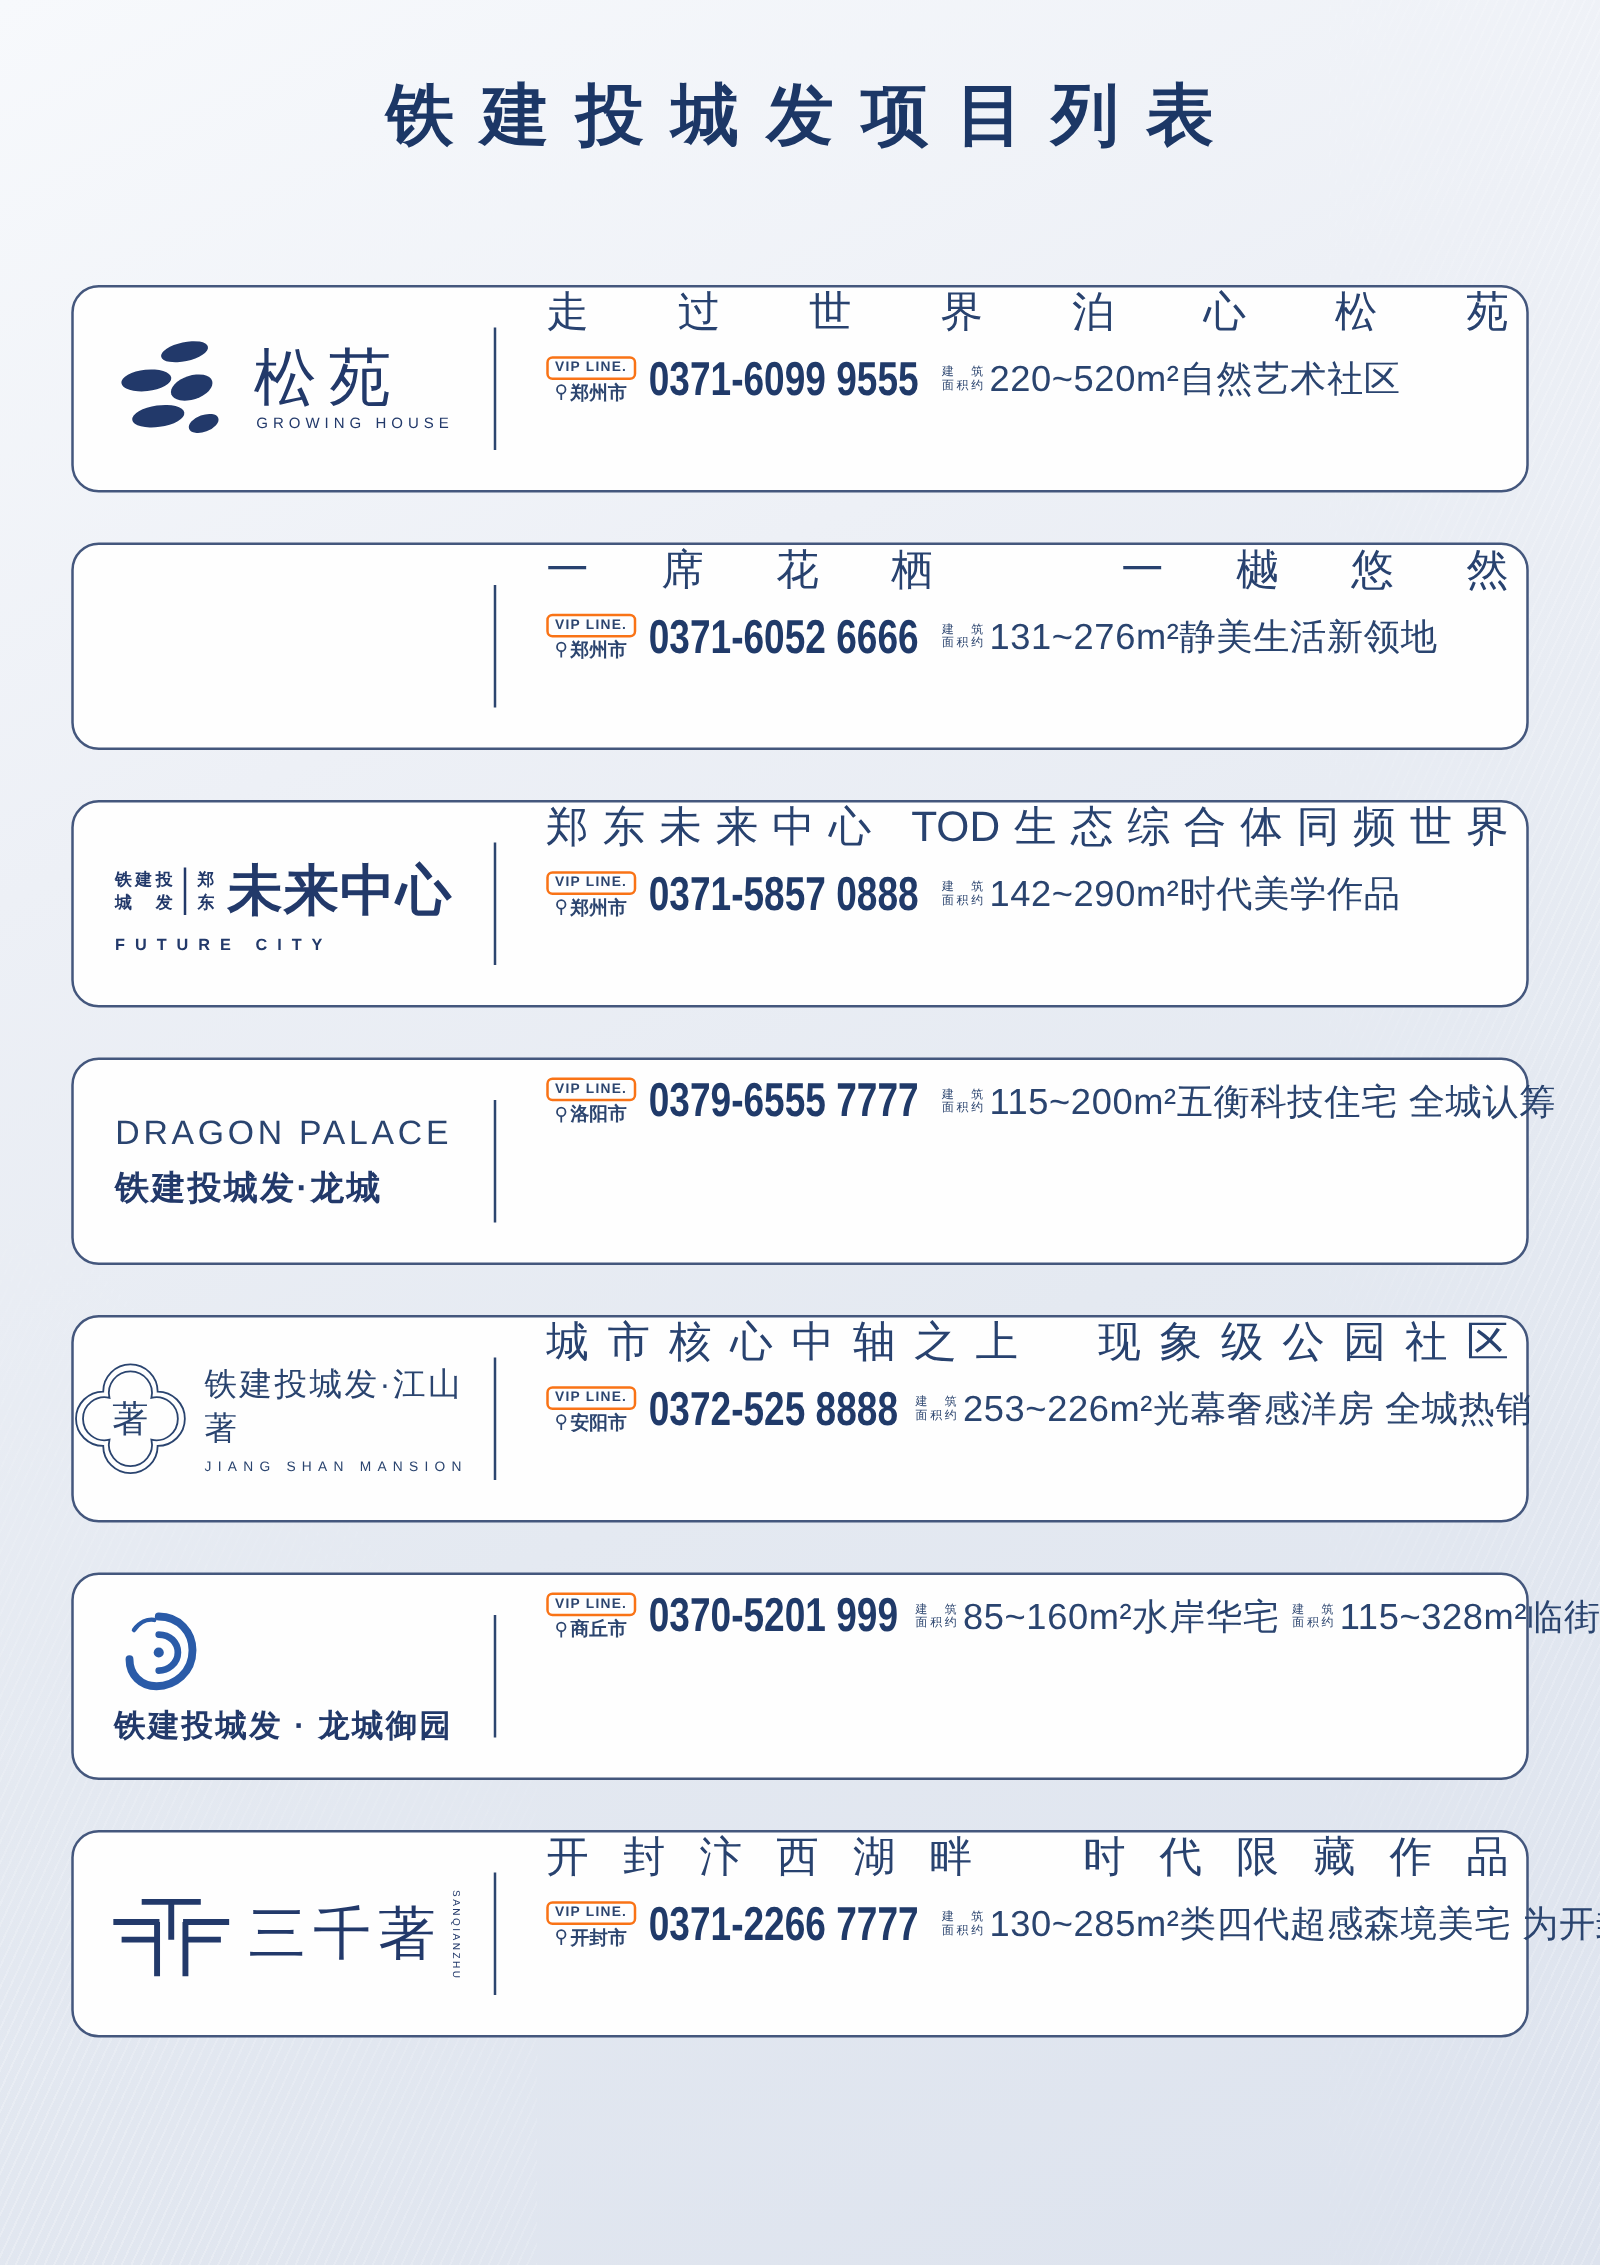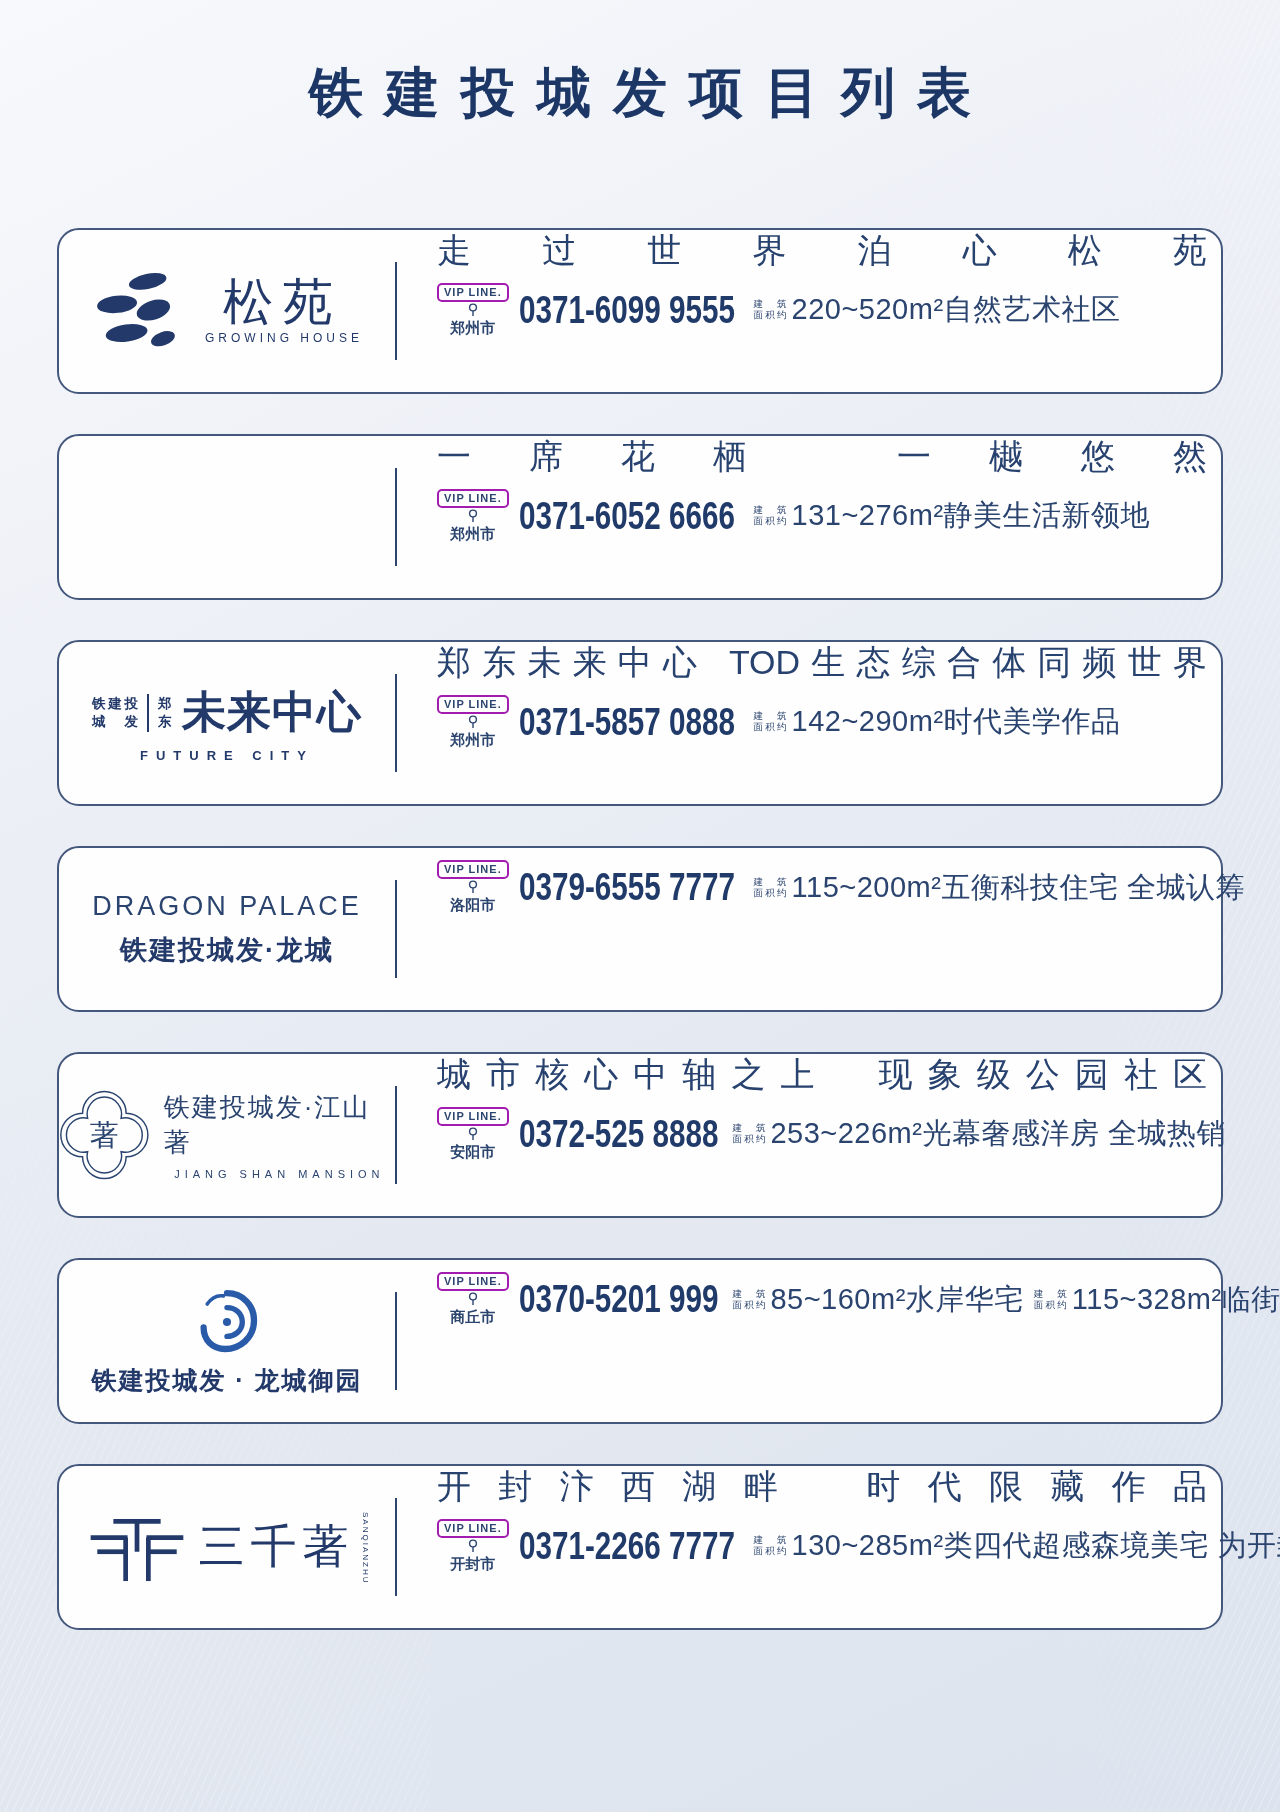--- a/index.html
+++ b/index.html
@@ -31,30 +31,30 @@
   .vdivider{position:absolute;left:336px;top:32px;height:98px;width:2px;background:#2c456f;}
   .text-zone{position:absolute;left:378px;right:14px;top:0;bottom:0;
     display:flex;flex-direction:column;justify-content:flex-start;}
 
   .slogan{
     font-size:34px;color:#28426f;line-height:1.2;width:100%;
     text-align:justify;text-align-last:justify;white-space:normal;
   }
   .info-row{display:flex;align-items:center;margin-top:12px;gap:10px;}
   .vip{display:flex;flex-direction:column;align-items:center;flex:none;}
-  .vip-box{border:2px solid #a21caf;border-radius:5px;font-size:11px;font-weight:bold;
+  .vip-box{border:2px solid #f97316;border-radius:5px;font-size:11px;font-weight:bold;
     letter-spacing:1px;color:#2c456f;padding:0 5px;line-height:15px;}
-  .vip-city{display:flex;align-items:center;font-size:15px;font-weight:bold;color:#2c456f;margin-top:1px;gap:2px;flex-direction:column;}
+  .vip-city{display:flex;align-items:center;font-size:15px;font-weight:bold;color:#2c456f;margin-top:1px;gap:2px;}
   .phone{font-size:38px;font-weight:bold;color:#203a69;white-space:nowrap;flex:none;
     transform:scaleX(.78);transform-origin:left center;margin-right:-52px;}
   .area-group{display:flex;align-items:center;gap:5px;white-space:nowrap;flex:none;}
   .area-note{display:flex;flex-direction:column;width:33px;font-size:9.5px;color:#2c456f;line-height:1.15;}
   .area-note span{display:block;text-align:justify;text-align-last:justify;}
   .area-text{font-size:29px;color:#2a446f;letter-spacing:.5px;}
-  .logo-col{display:flex;flex-direction:column;align-items:center;}
+  .logo-col{display:flex;flex-direction:column;}
   .logo-row{display:flex;align-items:center;}
 
   .songyuan-cn{font-size:50px;letter-spacing:10px;color:#22396a;line-height:1;margin-left:14px;}
   .songyuan-en{font-size:12px;letter-spacing:4px;color:#22396a;margin-top:4px;margin-left:16px;}
 
   .flower-line1{display:flex;align-items:center;gap:10px;font-family:"Liberation Serif",serif;
     font-size:23px;letter-spacing:7px;color:#22396a;}
   .flower-cn{font-family:"Liberation Serif",serif;font-size:27px;letter-spacing:16px;
     color:#22396a;margin-top:8px;padding-left:16px;}
 

